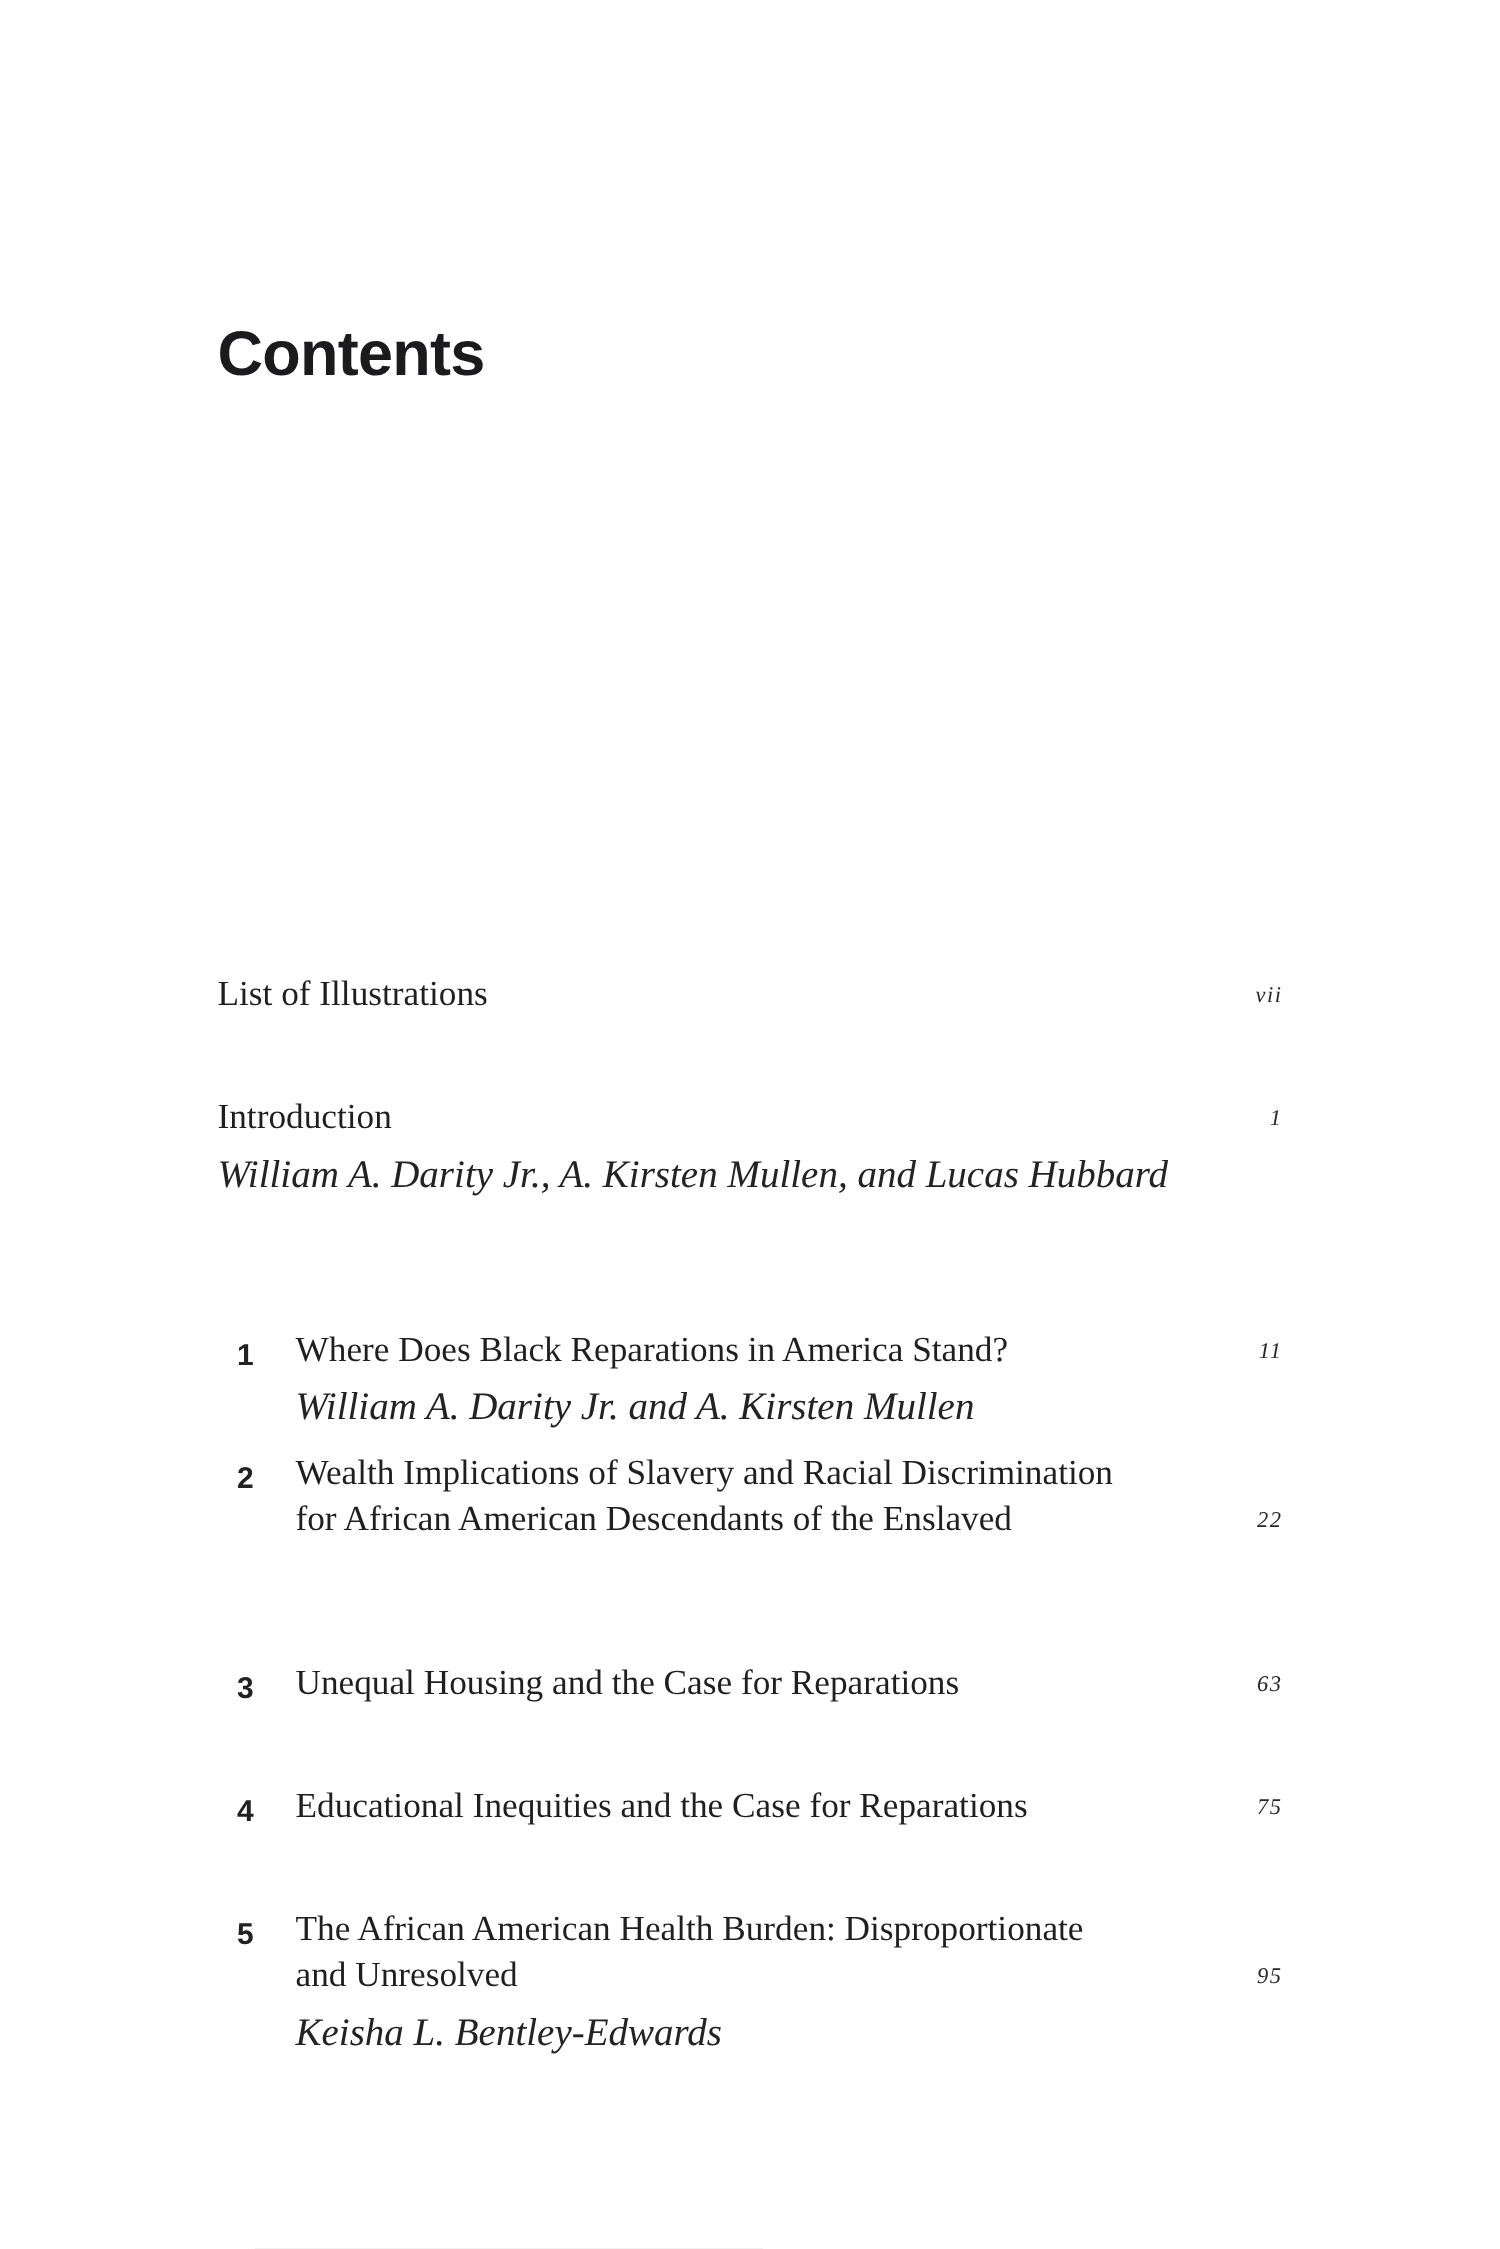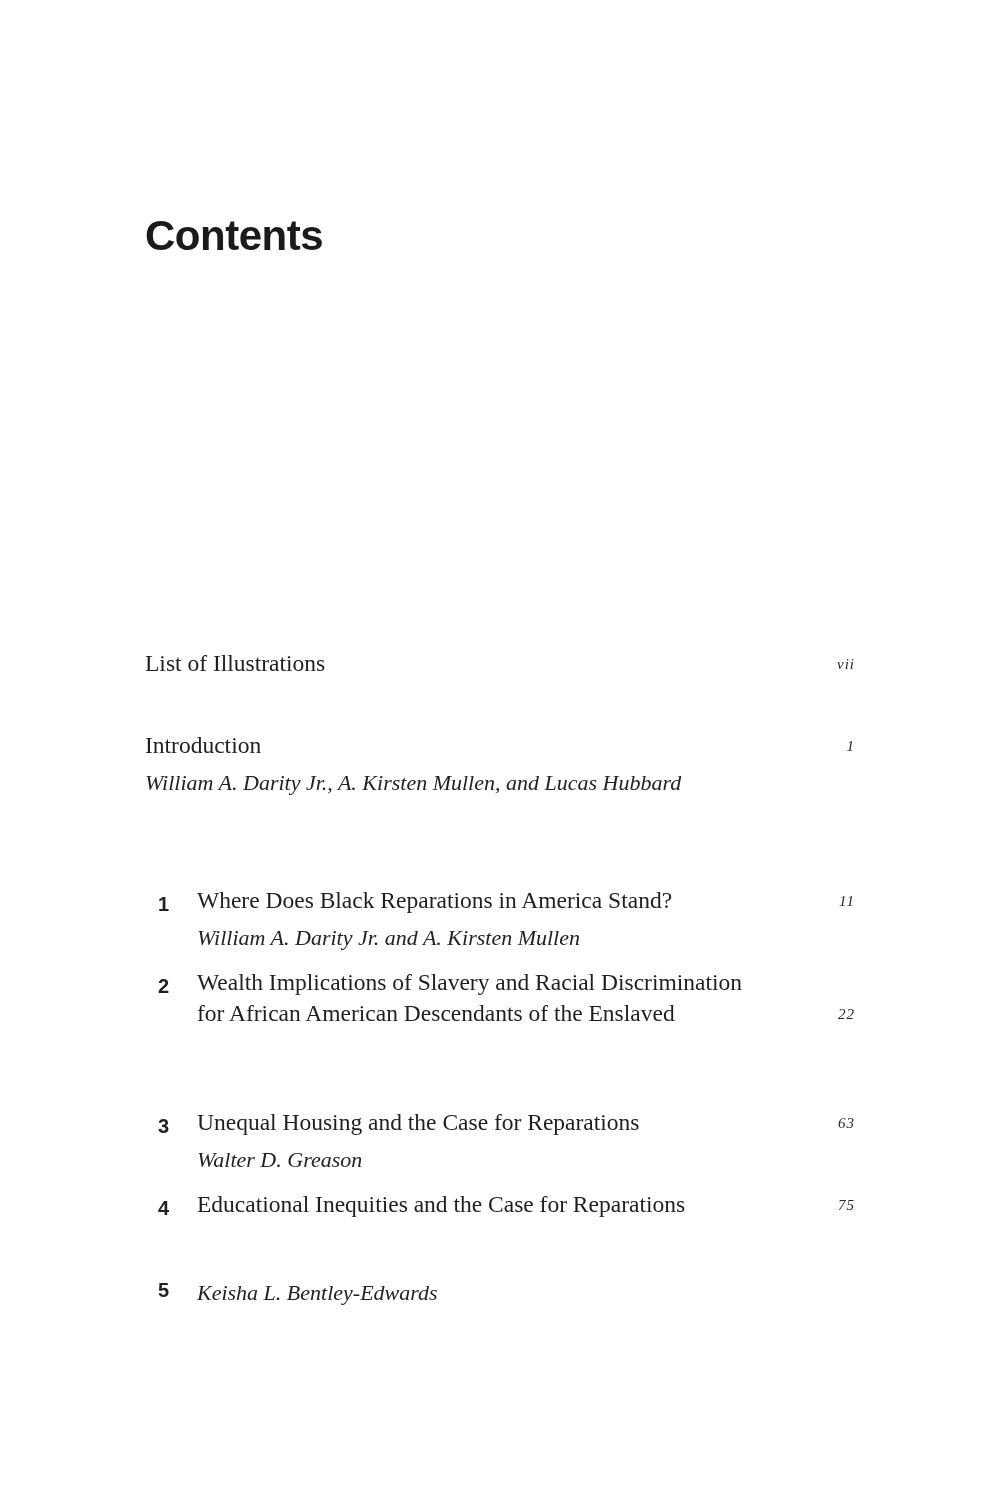--- a/index.html
+++ b/index.html
@@ -51,21 +51,21 @@
     font-style: italic;
     font-size: 15px;
     line-height: 29.5px;
     letter-spacing: 1px;
     color: #28282a;
     flex: none;
   }
   .entry-authors {
     margin-top: 7px;
     font-style: italic;
-    font-size: 22px;
+    font-size: 26px;
     line-height: 30px;
     white-space: pre-line;
     color: #232325;
   }
   .part-heading {
     position: absolute;
     left: 145px;
     margin: 0;
     font-family: "Liberation Sans", sans-serif;
     font-weight: 700;
@@ -148,34 +148,38 @@
     </div>
   </div>
 
   <div class="block chapter" id="chapter-3">
     <span class="chapter-num">3</span>
     <div class="chapter-body">
       <div class="entry-row">
         <span class="entry-title">Unequal Housing and the Case for Reparations</span>
         <span class="entry-page">63</span>
       </div>
-      <div class="entry-authors">Walter D. Greason</div>
     </div>
   </div>
 
   <div class="block chapter" id="chapter-4">
     <span class="chapter-num">4</span>
     <div class="chapter-body">
       <div class="entry-row">
         <span class="entry-title">Educational Inequities and the Case for Reparations</span>
         <span class="entry-page">75</span>
       </div>
     </div>
   </div>
 
   <div class="block chapter" id="chapter-5">
     <span class="chapter-num">5</span>
     <div class="chapter-body">
+      <div class="entry-row">
+        <span class="entry-title">The African American Health Burden: Disproportionate
+and Unresolved</span>
+        <span class="entry-page">95</span>
+      </div>
       <div class="entry-authors">Keisha L. Bentley-Edwards</div>
     </div>
   </div>
 
 </div>
 
 </body></html>

